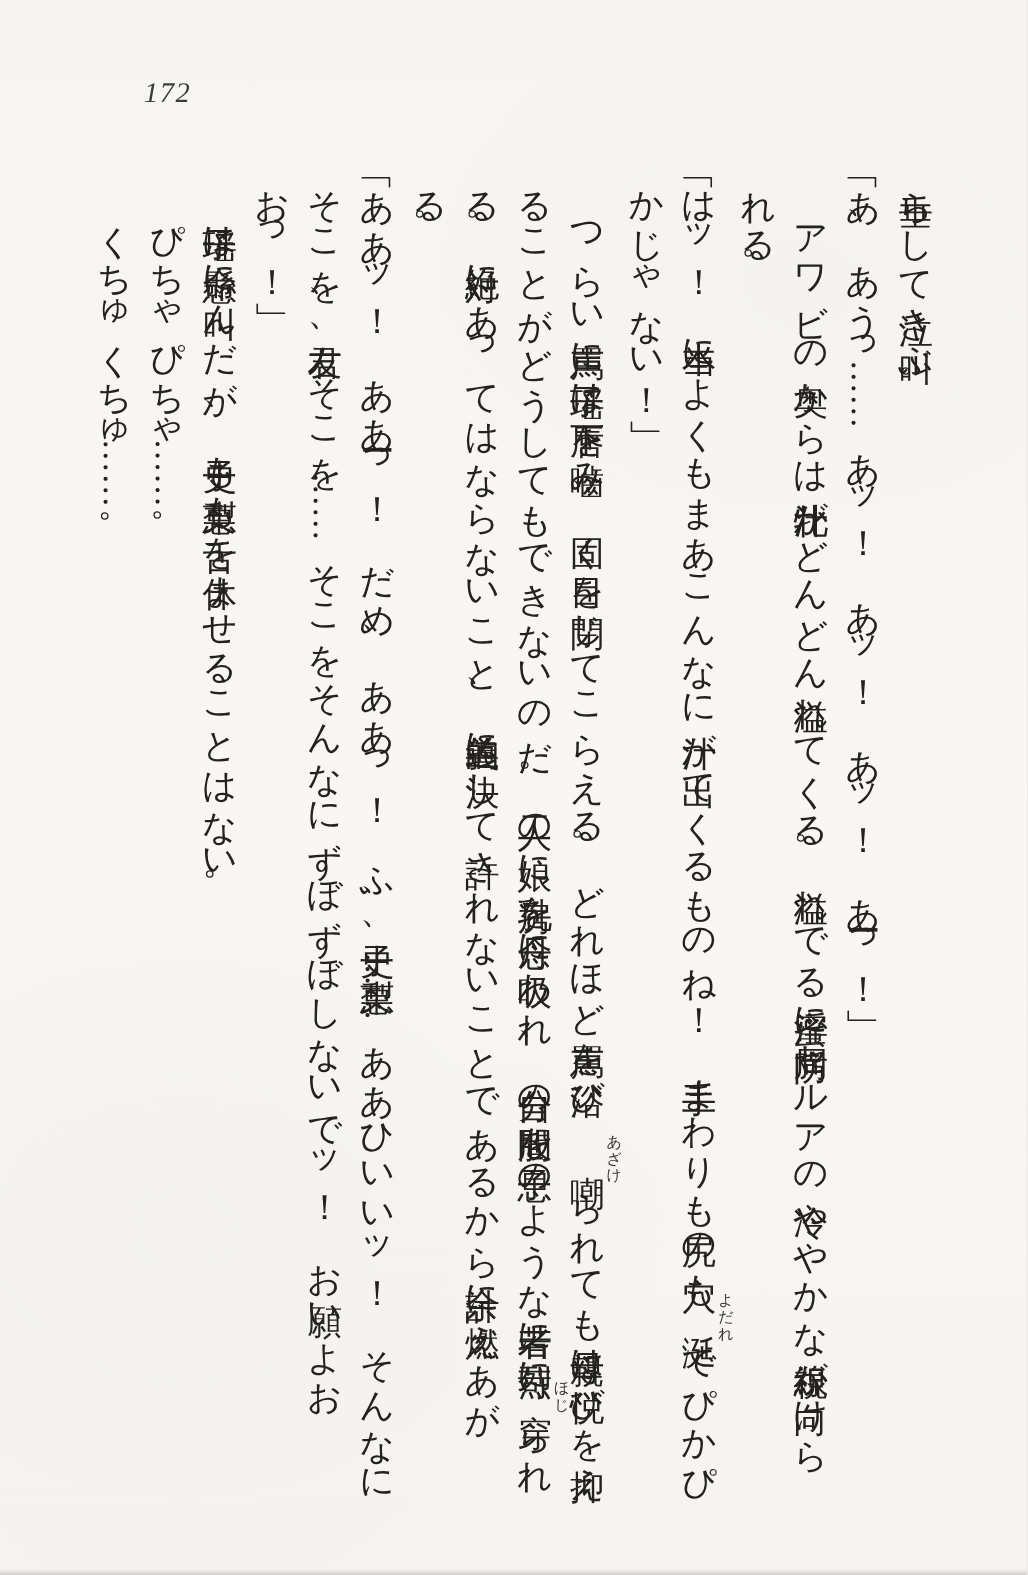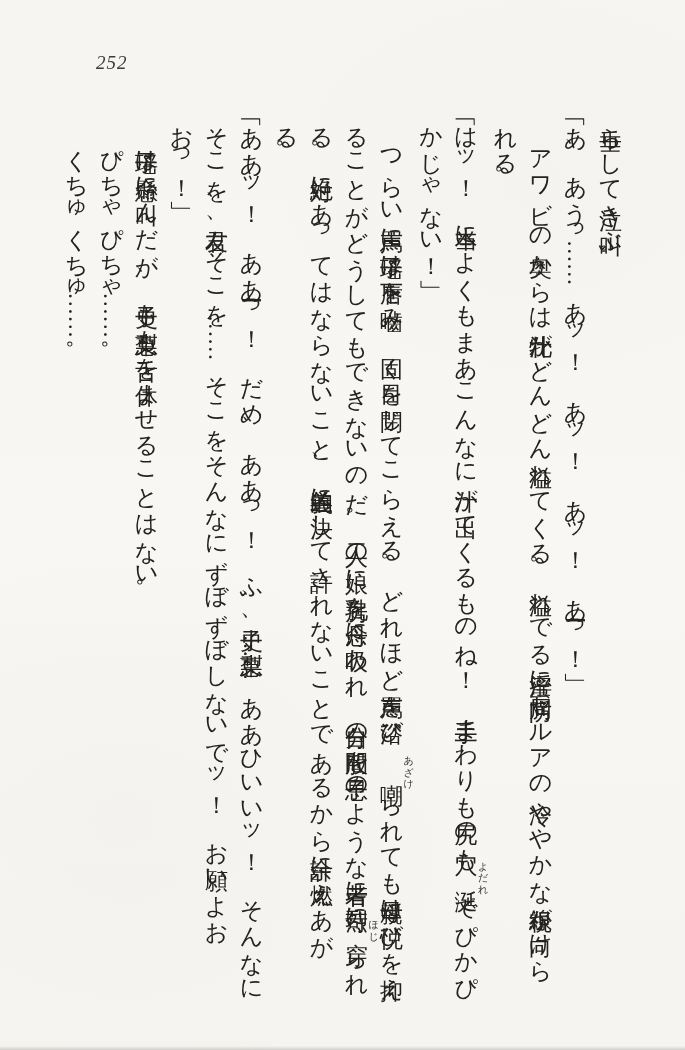--- a/index.html
+++ b/index.html
@@ -61,21 +61,21 @@
   rt {
     font-size: 10px;
     color: #33322f;
     letter-spacing: 0;
   }
 </style>
 </head>
 <body>
 
 <div class="page">
-  <div class="page-number">252</div>
+  <div class="page-number">172</div>
 
   <div class="text-block">
       <p class="para">垂らして泣き叫ぶ。</p>
       <p class="para">「あ、あうっ……あッ！　あッ！　あッ！　あーっ！」</p>
       <p class="para indent">アワビの奥からは牝汁がどんどん溢れてくる。溢れでる淫蜜に周防セルアの冷ややかな視線が向けられる。</p>
       <p class="para">「はッ！　本当によくもまあこんなに汁が出てくるものね！　土手まわりも尻の穴も<ruby>涎<rt>よだれ</rt></ruby>でぴかぴかじゃない！」</p>
       <p class="para indent">つらい罵声に瑶子は下唇を嚙み、固く目を閉じてこらえる。どれほど罵声を浴び、<ruby>嘲<rt>あざけ</rt></ruby>られても母親は悦びを抑えることがどうしてもできないのだ。二人の娘に乳房を丹念に吸われ、自分の股間を息子のような若者に苛烈に<ruby>穿<rt>ほじ</rt></ruby>られる。絶対にあってはならないこと、道義的に決して許されないことであるから余計に燃えあがる。</p>
       <p class="para">「ああッ！　ああーっ！　だめ、ああっ！　ふ、史子、梨恵……ああひいいッ！　そんなにそこを、友君、そこを……そこをそんなにずぼずぼしないでッ！　お願いよおおっ！」</p>
       <p class="para indent">瑶子は懸命に叫んだが、史子も梨恵も舌を休ませることはない。</p>
       <p class="para indent">ぴちゃぴちゃ……。</p>

